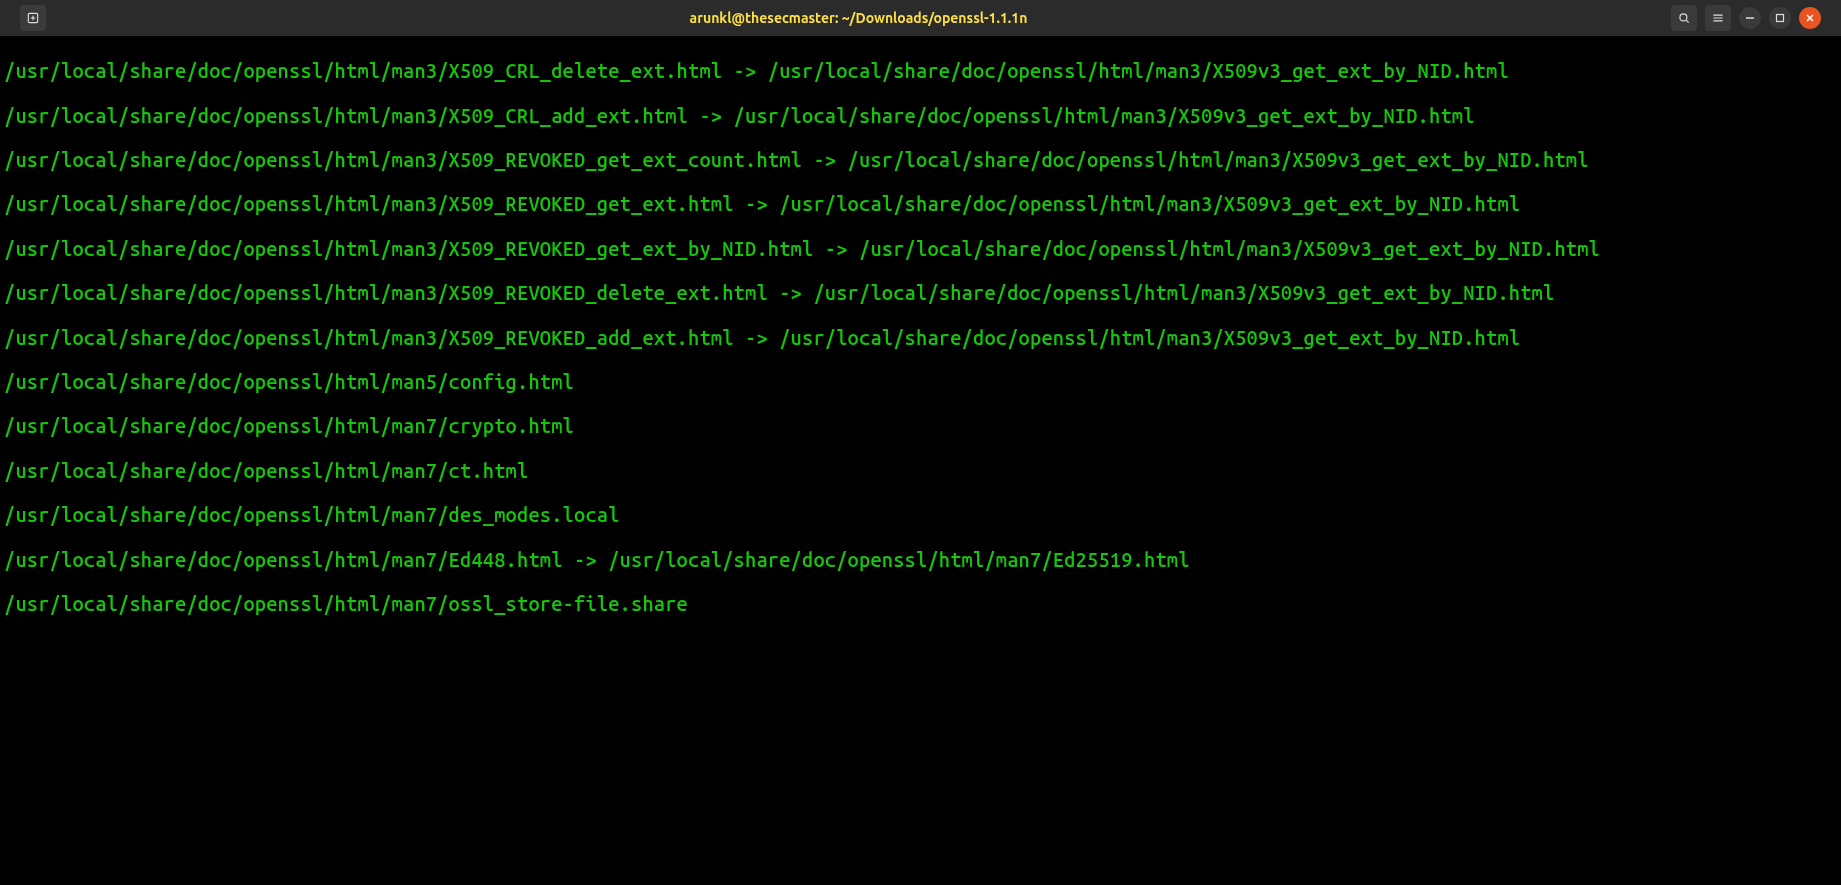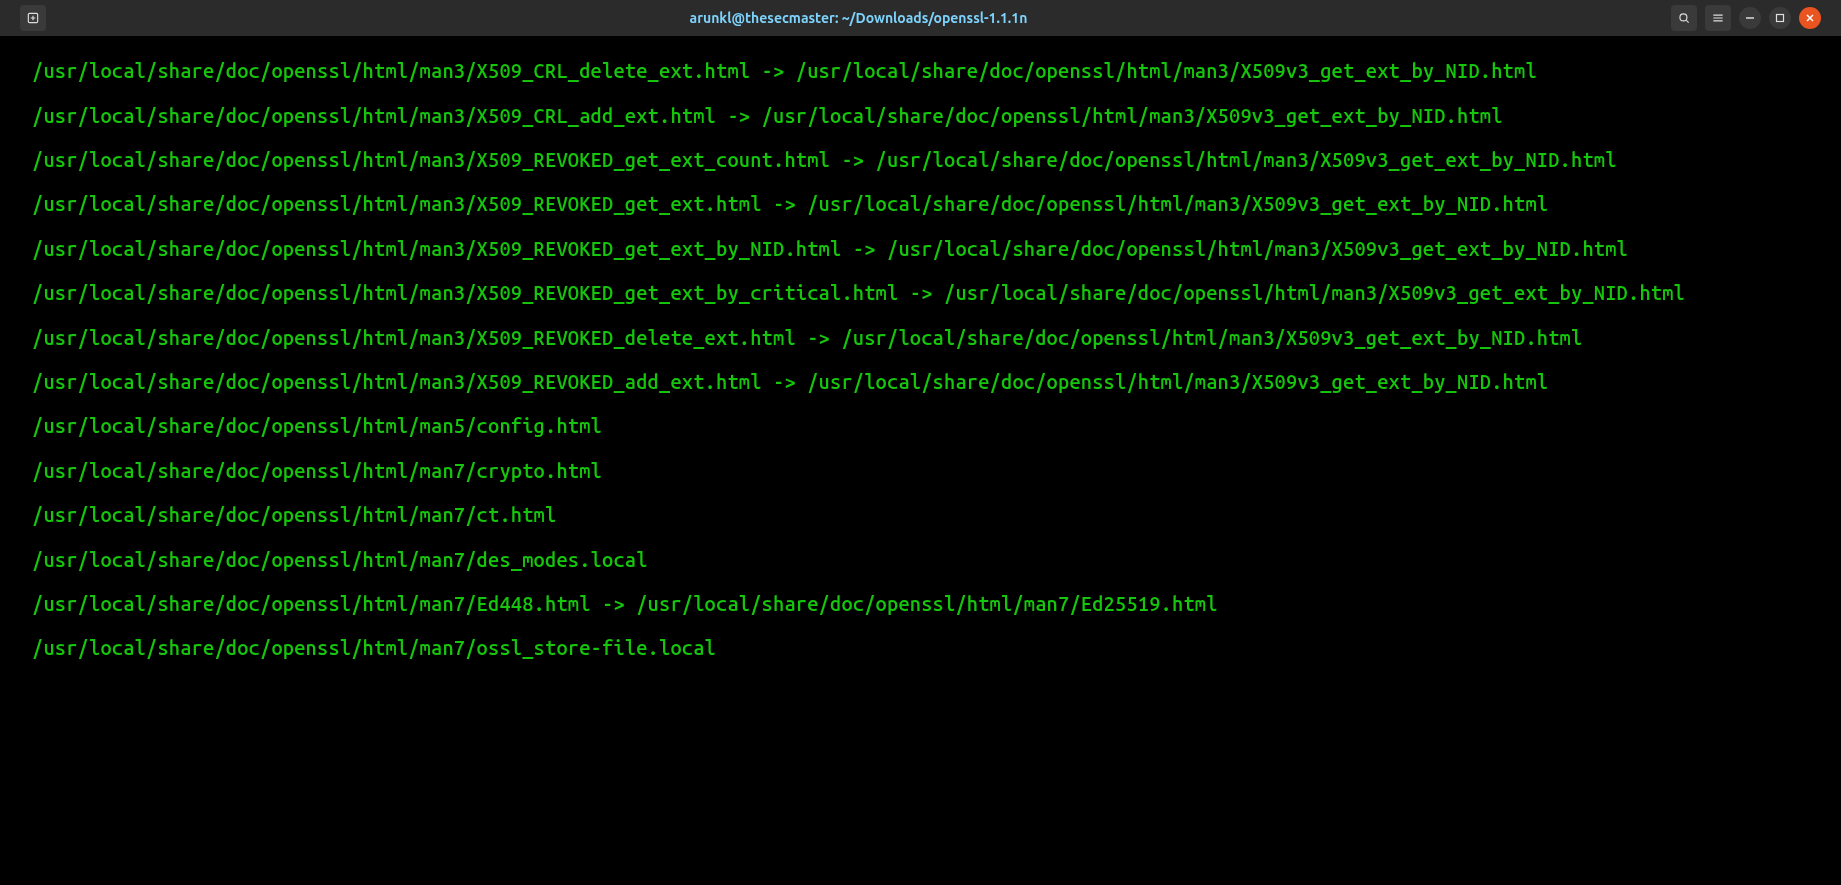--- a/index.html
+++ b/index.html
@@ -10,21 +10,21 @@
     background: #000;
     font-family: "Ubuntu Mono", "DejaVu Sans Mono", monospace;
     overflow: hidden;
   }
   .titlebar {
     height: 36px;
     background: #2b2b2b;
     display: flex;
     align-items: center;
     padding: 0 20px;
-    color: #7dd3fc;
+    color: #fde047;
     font-family: Ubuntu, "Noto Sans", Arial, sans-serif;
     font-size: 14px;
     font-weight: 600;
   }
   .tb-left, .tb-right {
     display: flex;
     align-items: center;
     gap: 8px;
   }
   .tb-center {
@@ -56,21 +56,21 @@
   .win-close { background: #e95420; color: #fff; }
   .terminal {
     padding: 2px 4px 0 4px;
     font-size: 20px;
     line-height: 22.2px;
     color: #16c60c;
     white-space: pre;
     font-weight: 500;
     letter-spacing: 0.2px;
   }
-  .term-line { display: block; margin-left: 28px; }
+  .term-line { display: block; }
 </style>
 </head>
 <body>
 
 <div class="titlebar">
   <div class="tb-left">
     <div class="tb-btn">
       <svg viewBox="0 0 24 24" fill="none" stroke="currentColor" stroke-width="2">
         <rect x="4" y="4" width="16" height="16" rx="2"></rect>
         <path d="M12 8v8M8 12h8"></path>
@@ -107,29 +107,28 @@
     </div>
   </div>
 </div>
 
 <div class="terminal">
 <span class="term-line">/usr/local/share/doc/openssl/html/man3/X509_CRL_delete_ext.html -&gt; /usr/local/share/doc/openssl/html/man3/X509v3_get_ext_by_NID.html</span>
 <span class="term-line">/usr/local/share/doc/openssl/html/man3/X509_CRL_add_ext.html -&gt; /usr/local/share/doc/openssl/html/man3/X509v3_get_ext_by_NID.html</span>
 <span class="term-line">/usr/local/share/doc/openssl/html/man3/X509_REVOKED_get_ext_count.html -&gt; /usr/local/share/doc/openssl/html/man3/X509v3_get_ext_by_NID.html</span>
 <span class="term-line">/usr/local/share/doc/openssl/html/man3/X509_REVOKED_get_ext.html -&gt; /usr/local/share/doc/openssl/html/man3/X509v3_get_ext_by_NID.html</span>
 <span class="term-line">/usr/local/share/doc/openssl/html/man3/X509_REVOKED_get_ext_by_NID.html -&gt; /usr/local/share/doc/openssl/html/man3/X509v3_get_ext_by_NID.html</span>
-<span class="term-line">/usr/local/share/doc/openssl/html/man3/X509_REVOKED_get_ext_by_critical.html -&gt; /usr/local/share/doc/openssl/html/man3/X509v3_get_ext_by_NID.html</span>
 <span class="term-line">/usr/local/share/doc/openssl/html/man3/X509_REVOKED_delete_ext.html -&gt; /usr/local/share/doc/openssl/html/man3/X509v3_get_ext_by_NID.html</span>
 <span class="term-line">/usr/local/share/doc/openssl/html/man3/X509_REVOKED_add_ext.html -&gt; /usr/local/share/doc/openssl/html/man3/X509v3_get_ext_by_NID.html</span>
 <span class="term-line">/usr/local/share/doc/openssl/html/man5/config.html</span>
 <span class="term-line">/usr/local/share/doc/openssl/html/man7/crypto.html</span>
 <span class="term-line">/usr/local/share/doc/openssl/html/man7/ct.html</span>
 <span class="term-line">/usr/local/share/doc/openssl/html/man7/des_modes.local</span>
 <span class="term-line">/usr/local/share/doc/openssl/html/man7/Ed448.html -&gt; /usr/local/share/doc/openssl/html/man7/Ed25519.html</span>
-<span class="term-line">/usr/local/share/doc/openssl/html/man7/ossl_store-file.local</span>
+<span class="term-line">/usr/local/share/doc/openssl/html/man7/ossl_store-file.share</span>
 
 
 
 
 
 
 
 
 
 

